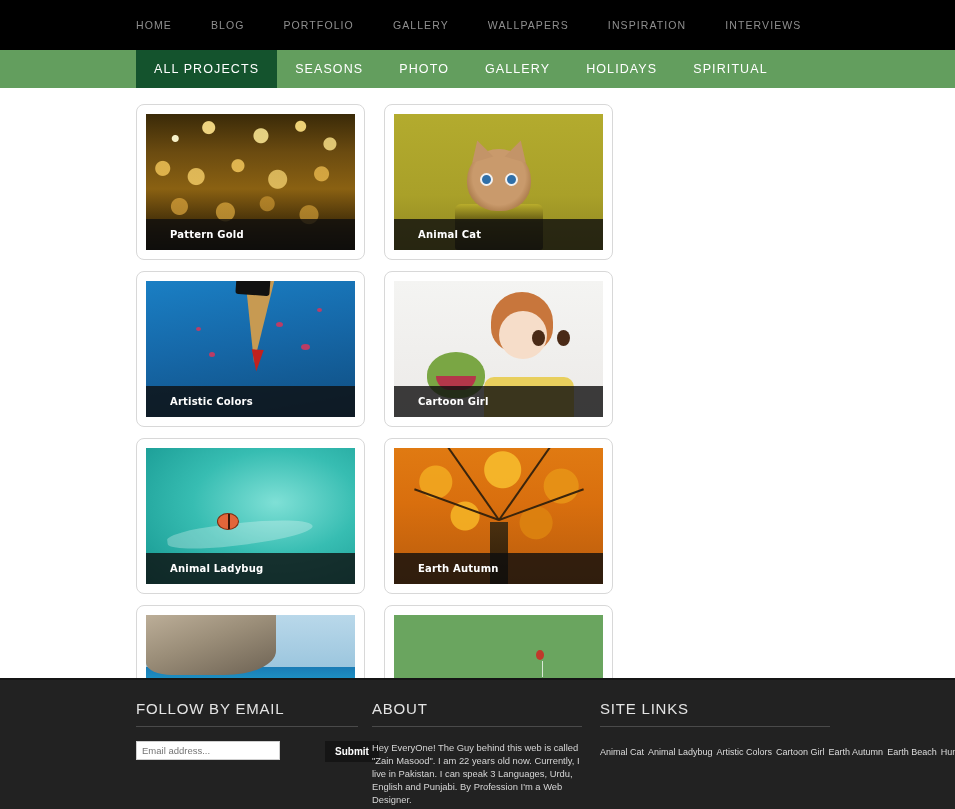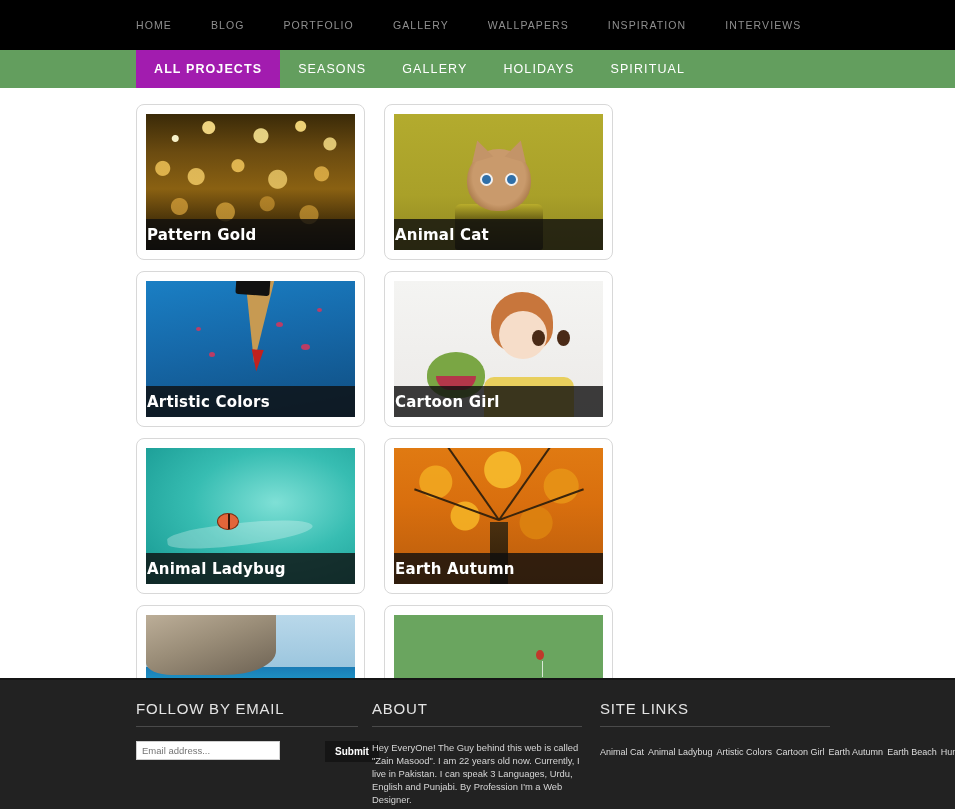--- a/index.html
+++ b/index.html
@@ -58,22 +58,22 @@
     align-items: center;
     padding: 0 18px;
     color: #ffffff;
     font-size: 12.5px;
     letter-spacing: 1.1px;
     text-decoration: none;
     white-space: nowrap;
     font-family: "Liberation Sans", sans-serif;
   }
   .subnav .tab.active {
-    background: #a21caf;
-    font-weight: bold;
+    background: #14532d;
+    font-weight: normal;
   }
 
   
   .content {
     padding: 16px 0 0 0;
     background: #ffffff;
   }
   .grid {
     width: 690px;
     margin-left: 136px;
@@ -98,23 +98,23 @@
     background: #333;
   }
   .thumb .art { position: absolute; inset: 0; }
   .caption {
     position: absolute;
     left: 0; right: 0; bottom: 0;
     height: 31px;
     background: rgba(14,14,14,0.80);
     display: flex;
     align-items: center;
-    padding-left: 1px;
+    padding-left: 24px;
     color: #ffffff;
-    font-size: 15px;
+    font-size: 10px;
     font-weight: bold;
     letter-spacing: 0.2px;
     font-family: "DejaVu Sans", sans-serif;
   }
 
   
   .art-gold {
     background:
       radial-gradient(circle at 14% 18%, rgba(255,250,210,0.95) 0 3px, transparent 4px),
       radial-gradient(circle at 30% 10%, rgba(255,228,140,0.9) 0 6px, transparent 7px),
@@ -357,20 +357,21 @@
     <a href="#">GALLERY</a>
     <a href="#">WALLPAPERS</a>
     <a href="#">INSPIRATION</a>
     <a href="#">INTERVIEWS</a>
   </nav>
 </div>
 
 <div class="subnav">
   <a class="tab active" href="#">ALL PROJECTS</a>
   <a class="tab" href="#">SEASONS</a>
+  <a class="tab" href="#">PHOTO</a>
   <a class="tab" href="#">GALLERY</a>
   <a class="tab" href="#">HOLIDAYS</a>
   <a class="tab" href="#">SPIRITUAL</a>
 </div>
 
 <div class="content">
   <div class="grid">
 
     <a class="card" href="#">
       <div class="thumb">

